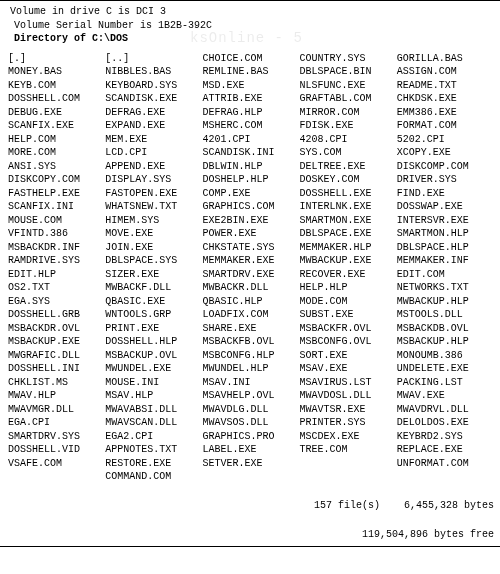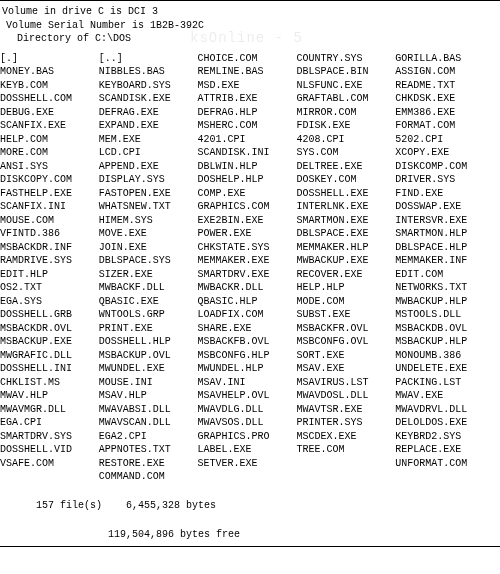--- a/index.html
+++ b/index.html
@@ -8,41 +8,42 @@
     background: #fff;
     font-family: "Courier New", monospace;
     font-size: 10px;
     line-height: 1.35;
     color: #000;
     width: 500px;
   }
   .listing {
     border-top: 1.5px solid #000;
     border-bottom: 1.5px solid #000;
-    padding: 4px 6px 4px 0;
+    padding: 4px 6px 4px 8px;
     position: relative;
   }
   .hdr { white-space: pre; }
   .hdr1 { margin-left: 2px; }
   .hdr2 { margin-left: 6px; }
-  .hdr3 { margin-left: 17px; }
+  .hdr3 { margin-left: 6px; font-weight: bold; }
   .grid {
     margin-top: 6px;
     display: grid;
     grid-template-columns: repeat(5, 1fr);
     column-gap: 0;
   }
   .col { display: flex; flex-direction: column; }
   .cell {
     white-space: pre;
     padding: 0;
   }
   .footer {
     margin-top: 2px;
     white-space: pre;
+    text-align: right;
   }
   .watermark {
     position: absolute;
     top: 28px;
     left: 190px;
     font-size: 14px;
     color: rgba(0,0,0,0.08);
     letter-spacing: 1px;
     pointer-events: none;
   }

